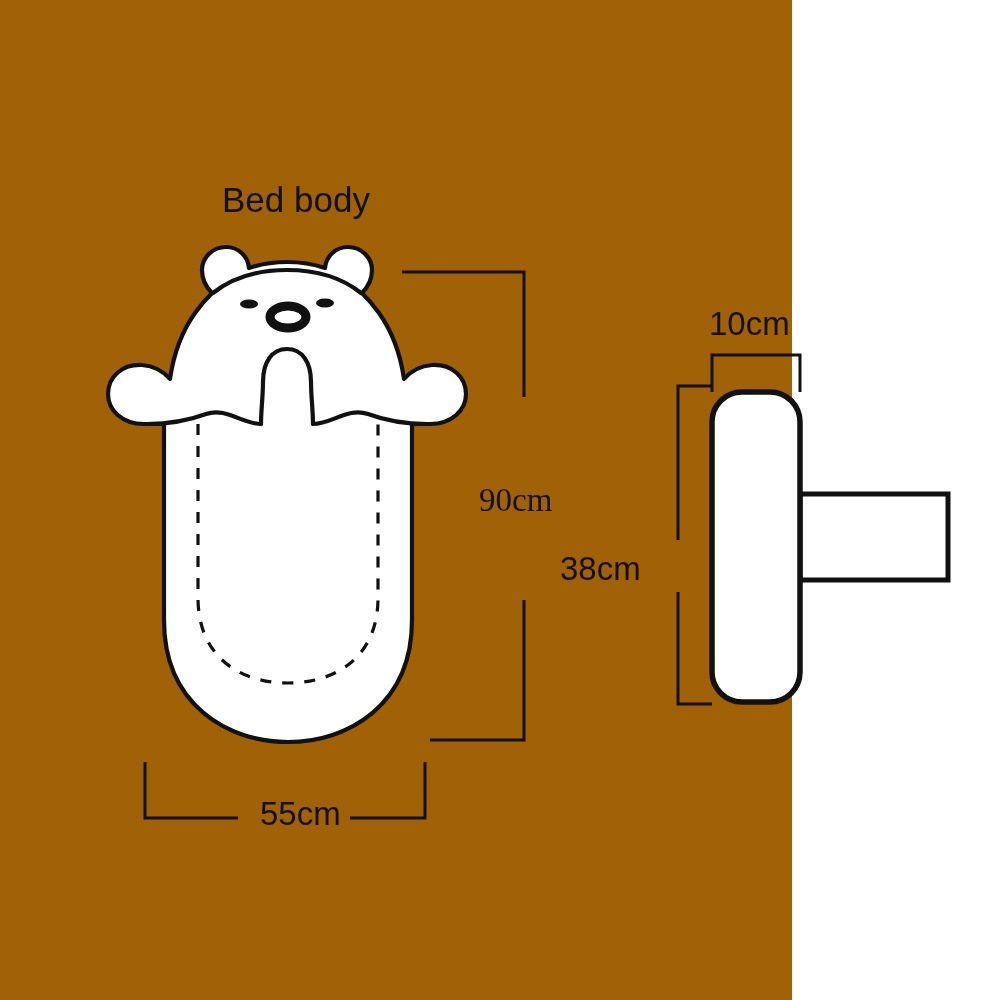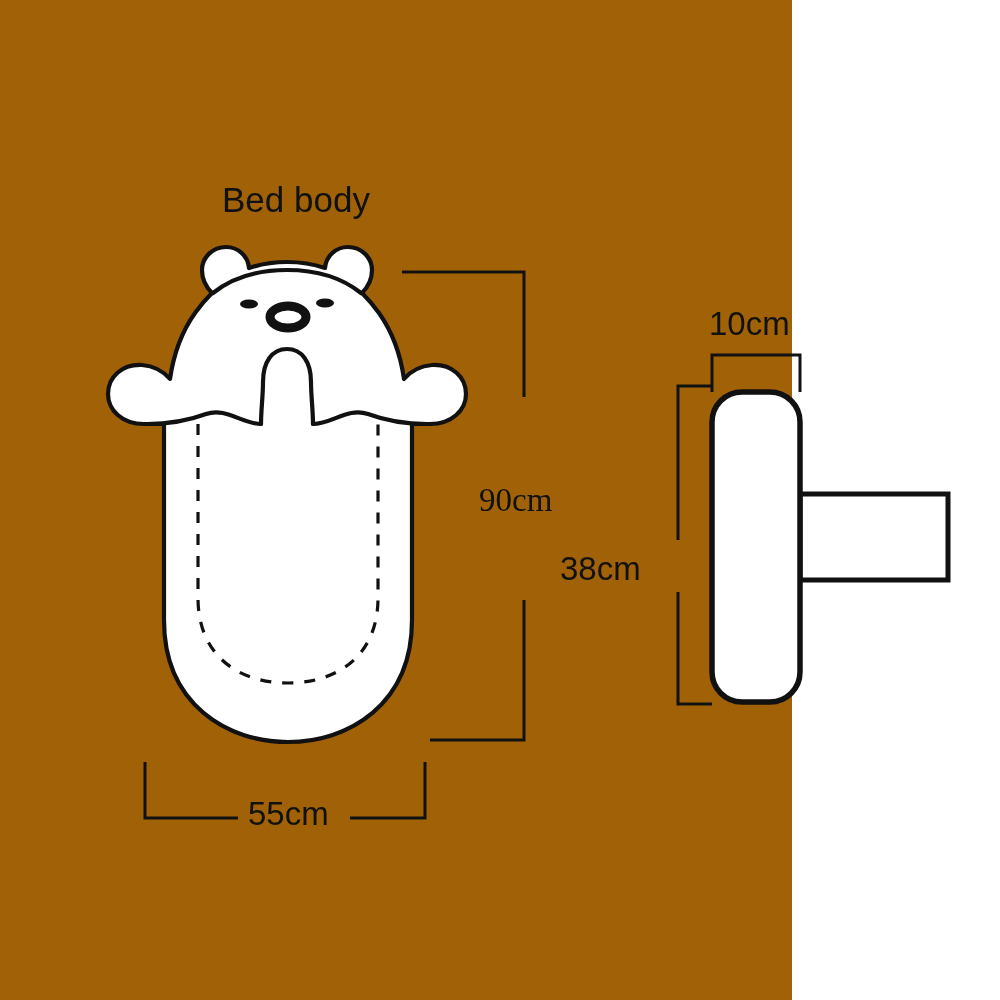--- a/index.html
+++ b/index.html
@@ -35,21 +35,21 @@
   .title-label {
     font-size: 35px;
     letter-spacing: 0px;
   }
   .dim-label {
     font-size: 33px;
   }
   #title-bed   { left: 222px; top: 180px; }
   #title-pill  { left: 652px; top: 190px; }
   #dim-90      { left: 479px; top: 482px; font-family: Liberation Serif, serif; }
-  #dim-55      { left: 248px; top: 795px; }
+  #dim-55      { left: 260px; top: 795px; }
   #dim-10      { left: 696px; top: 305px; margin-left: 13px; }
   #dim-38      { left: 560px; top: 550px; }
 </style>
 </head>
 <body>
 
 <div id="canvas">
 
   <svg id="diagram" viewBox="0 0 1000 1000">
 

